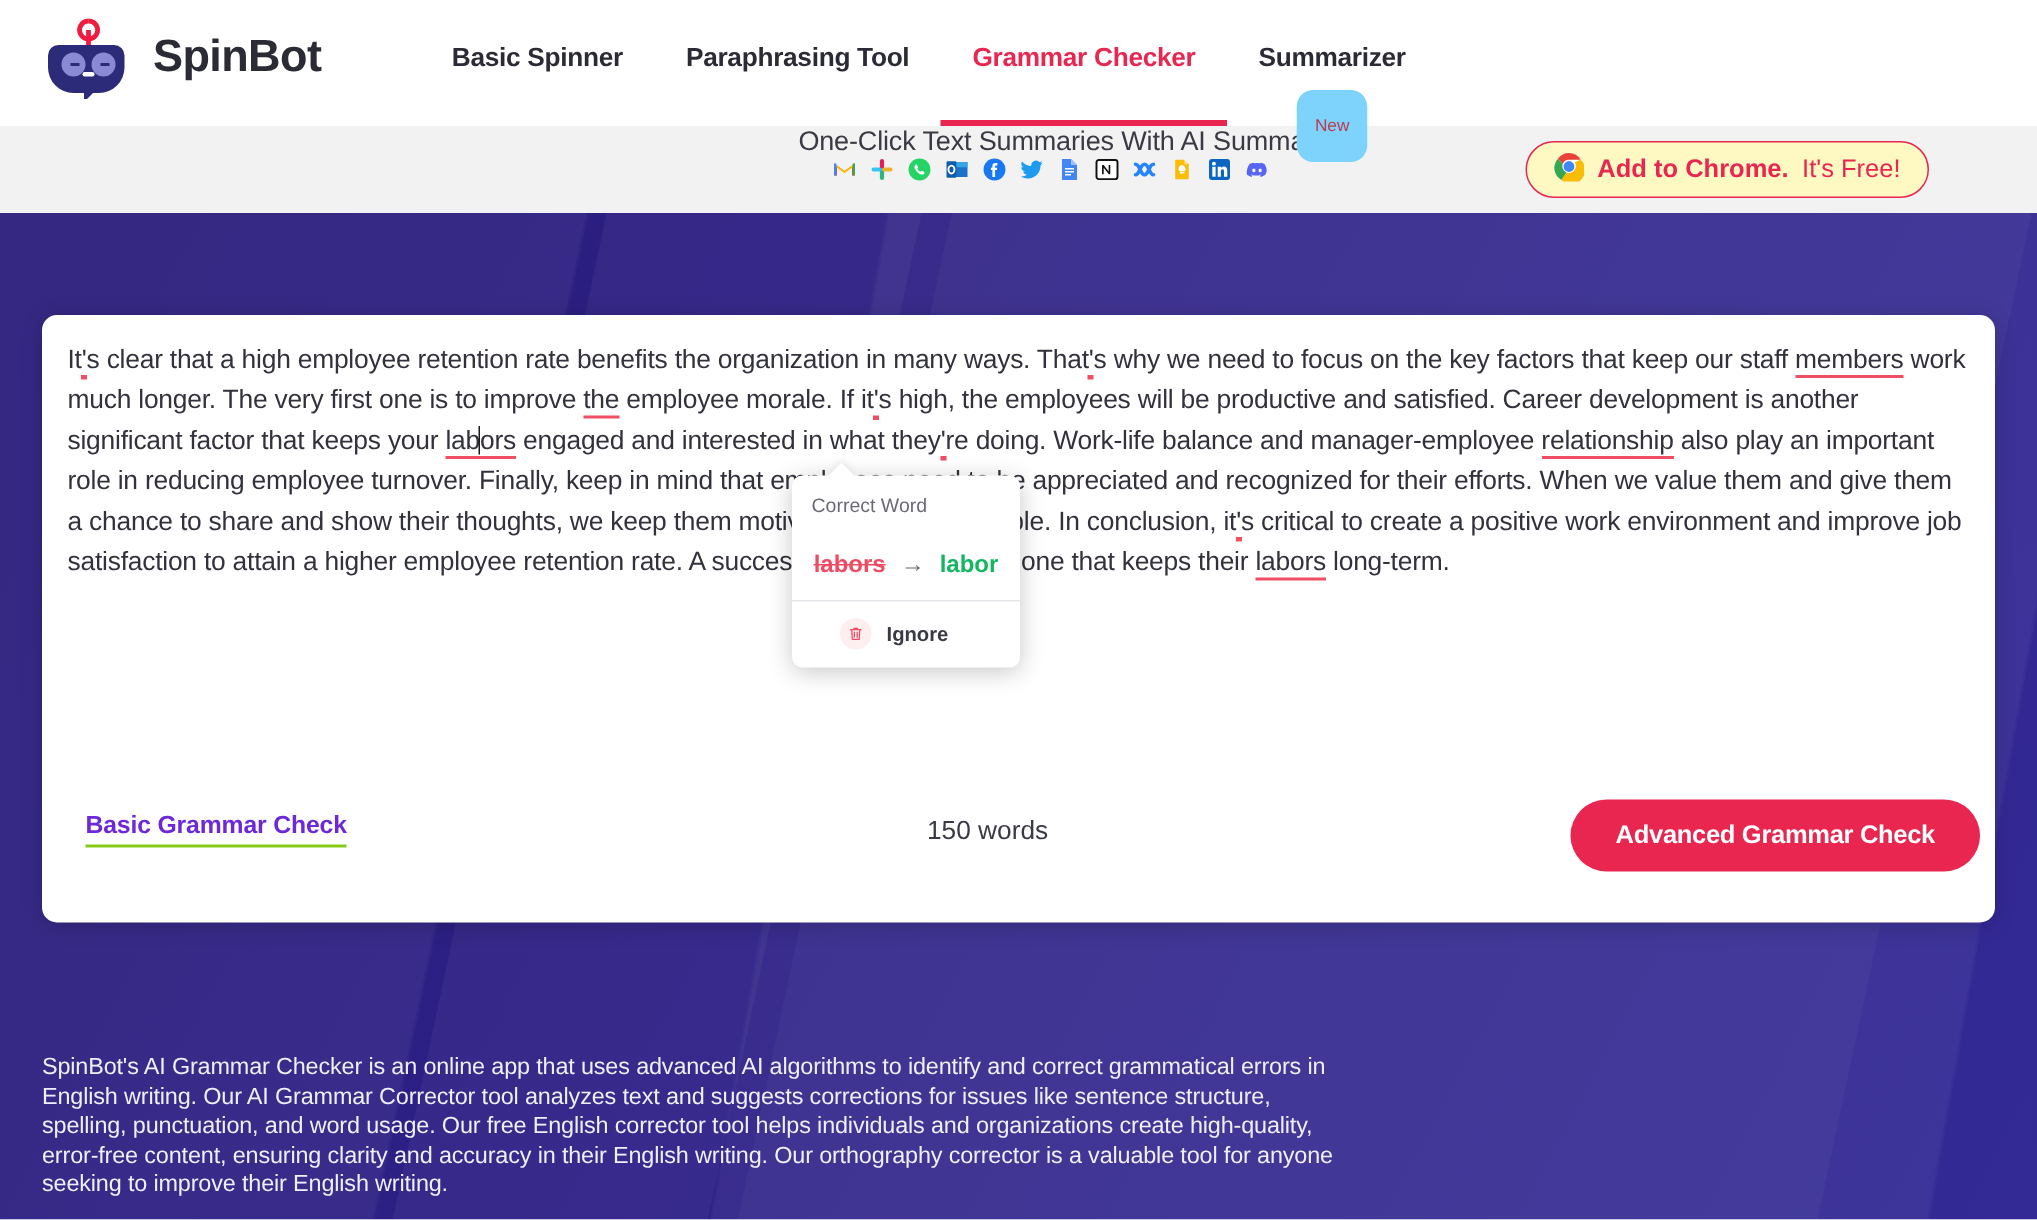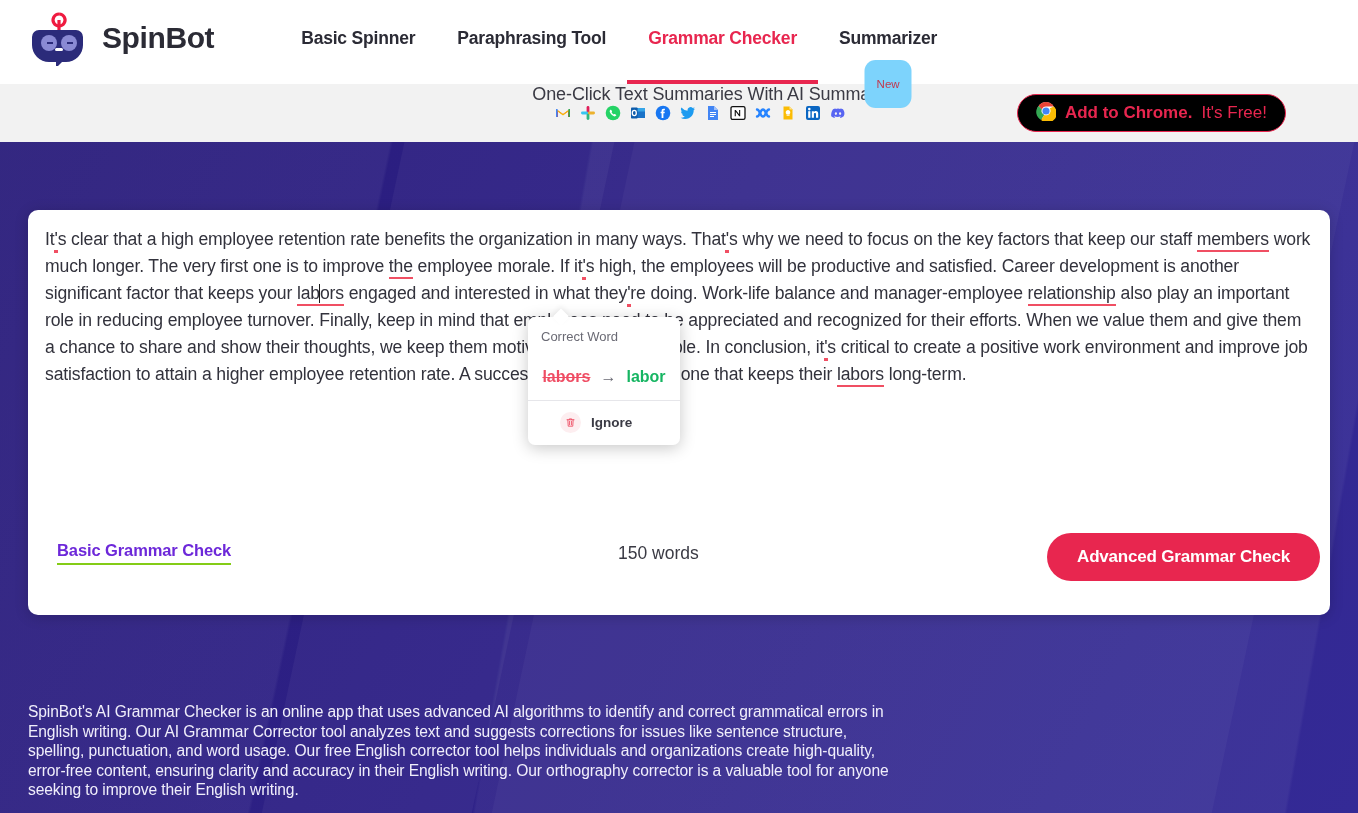--- a/index.html
+++ b/index.html
@@ -99,21 +99,21 @@
     margin-left: 42px;
   }
   .pic { width: 16px; height: 16px; display: block; }
   .chrome-btn {
     position: absolute;
     right: 72px;
     top: 10px;
     height: 38px;
     border: 1.5px solid #e8264f;
     border-radius: 19px;
-    background: #000000;
+    background: #fef9c3;
     display: flex;
     align-items: center;
     gap: 9px;
     padding: 0 18px;
     cursor: pointer;
   }
   .chrome-btn .lbl1 { font-size: 17px; font-weight: bold; color: #e8264f; }
   .chrome-btn .lbl2 { font-size: 17px; color: #e8264f; }
 
   

